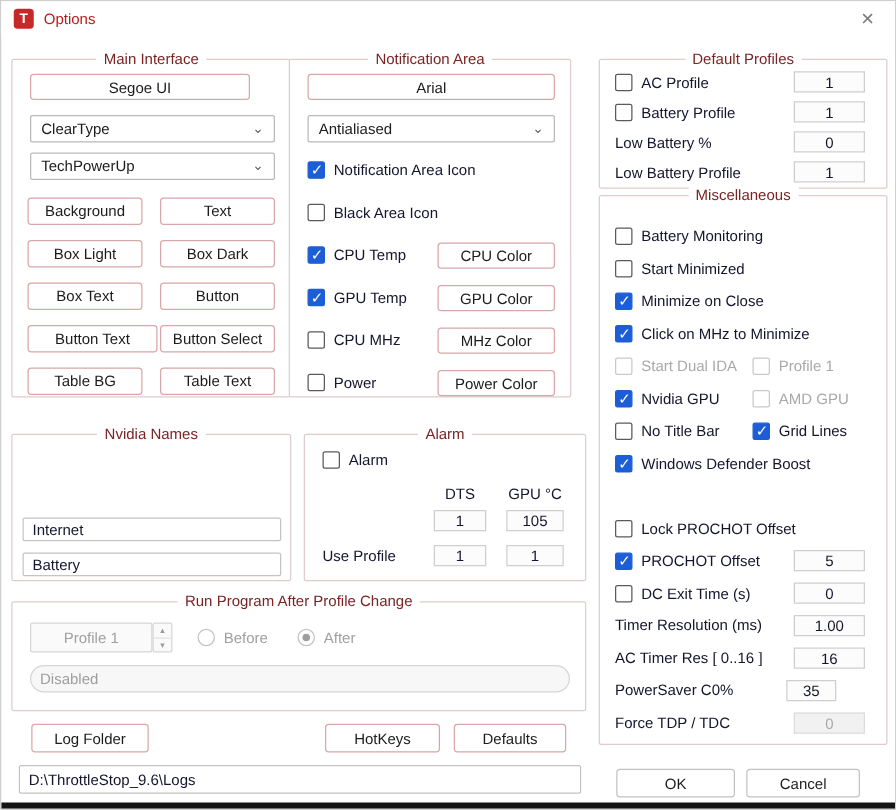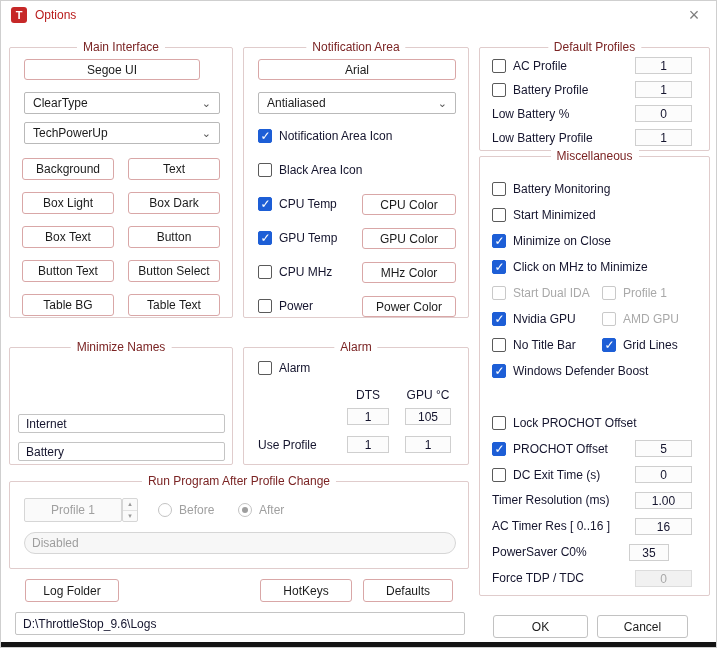--- a/index.html
+++ b/index.html
@@ -71,27 +71,27 @@
     <div class="select" style="left:14px;top:74px;width:196px;height:22px">
       <span>TechPowerUp</span>
       <span class="chev">⌄</span>
     </div>
     <div class="btn" style="left:12px;top:110px;width:92px;height:22px">Background</div>
     <div class="btn" style="left:118px;top:110px;width:92px;height:22px">Text</div>
     <div class="btn" style="left:12px;top:144px;width:92px;height:22px">Box Light</div>
     <div class="btn" style="left:118px;top:144px;width:92px;height:22px">Box Dark</div>
     <div class="btn" style="left:12px;top:178px;width:92px;height:22px">Box Text</div>
     <div class="btn" style="left:118px;top:178px;width:92px;height:22px">Button</div>
-    <div class="btn" style="left:12px;top:212px;width:92px;height:22px">Button Text</div>
+    <div class="btn" style="left:12px;top:212px;width:104px;height:22px">Button Text</div>
     <div class="btn" style="left:118px;top:212px;width:92px;height:22px">Button Select</div>
     <div class="btn" style="left:12px;top:246px;width:92px;height:22px">Table BG</div>
     <div class="btn" style="left:118px;top:246px;width:92px;height:22px">Table Text</div>
   </div>
 
-  <div class="group" style="left:242px;top:46px;width:226px;height:271px">
+  <div class="group" style="left:230px;top:46px;width:226px;height:271px">
     <span class="group-title">Notification Area</span>
     <div class="btn" style="left:14px;top:11px;width:198px;height:21px">Arial</div>
     <div class="select" style="left:14px;top:44px;width:198px;height:22px">
       <span>Antialiased</span>
       <span class="chev">⌄</span>
     </div>
     <div class="check-row" style="left:14px;top:80px">
       <span class="cb checked"></span>
       <span class="cb-label">Notification Area Icon</span>
     </div>
@@ -203,21 +203,21 @@
     <div class="field" style="left:155px;top:335px;width:57px;height:17px">1.00</div>
     <div class="label" style="left:12px;top:362px">AC Timer Res [ 0..16 ]</div>
     <div class="field" style="left:155px;top:361px;width:57px;height:17px">16</div>
     <div class="label" style="left:12px;top:388px">PowerSaver C0%</div>
     <div class="field" style="left:149px;top:387px;width:40px;height:17px">35</div>
     <div class="label" style="left:12px;top:414px">Force TDP / TDC</div>
     <div class="field disabled" style="left:155px;top:413px;width:57px;height:17px">0</div>
   </div>
 
   <div class="group" style="left:8px;top:346px;width:224px;height:118px">
-    <span class="group-title">Minimize Names</span>
+    <span class="group-title">Nvidia Names</span>
     <div class="input" style="left:8px;top:66px;width:207px;height:19px">Internet</div>
     <div class="input" style="left:8px;top:94px;width:207px;height:19px">Battery</div>
   </div>
 
   <div class="group" style="left:242px;top:346px;width:226px;height:118px">
     <span class="group-title">Alarm</span>
     <div class="check-row" style="left:14px;top:12px">
       <span class="cb"></span>
       <span class="cb-label">Alarm</span>
     </div>

